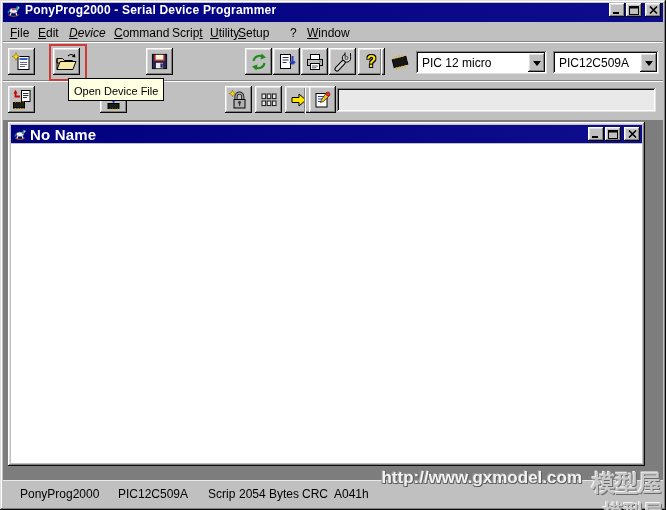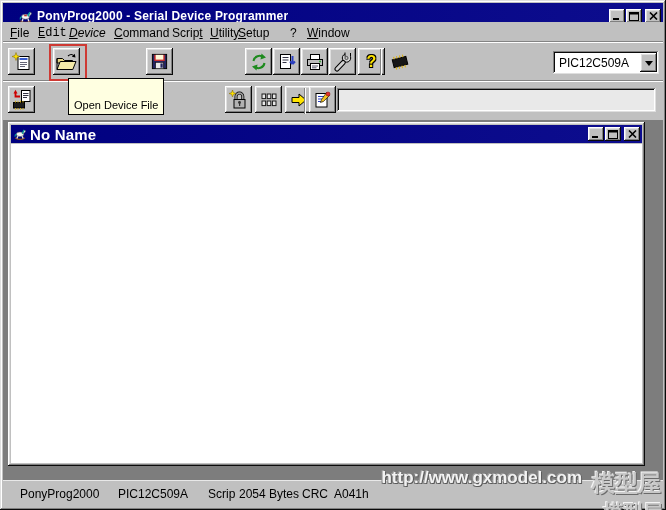--- a/index.html
+++ b/index.html
@@ -3,21 +3,21 @@
 <meta charset="utf-8">
 <style>
   html,body{margin:0;padding:0;width:666px;height:510px;overflow:hidden;
     font-family:"Liberation Sans",sans-serif;cursor:default;
     -webkit-user-select:none;user-select:none;background:#c0c0c0;}
   .window{position:absolute;inset:0;background:#c0c0c0;overflow:hidden;
     box-shadow:inset -1px -1px #0a0a0a,inset 1px 1px #dfdfdf,inset -2px -2px #808080,inset 2px 2px #fff;}
 
   
   .titlebar{position:absolute;left:3px;top:3px;right:3px;height:26px;
-    background:linear-gradient(90deg,#000080,#0d0d8e);display:flex;align-items:center;padding-left:15px;}
+    background:linear-gradient(90deg,#000080,#0d0d8e);display:flex;align-items:flex-start;padding-left:3px;}
   .title-text{color:#fff;font-size:12px;font-weight:bold;margin-left:4px;letter-spacing:.2px;flex:1;
     white-space:nowrap;overflow:hidden;}
   .winbtns{display:flex;align-items:center;margin-right:2px;gap:1px;}
   .winbtn{width:16px;height:14px;background:#c0c0c0;border:0;padding:0;margin:0;
     display:flex;align-items:center;justify-content:center;
     box-shadow:inset -1px -1px #0a0a0a,inset 1px 1px #fff,inset -2px -2px #808080,inset 2px 2px #dfdfdf;}
   .winbtn.close{margin-left:2px;}
 
   
   .menubar{position:absolute;left:3px;top:22px;right:3px;height:36px;background:#c0c0c0;}
@@ -42,21 +42,21 @@
     box-shadow:inset -1px -1px #dfdfdf,inset 1px 1px #808080,inset -2px -2px #fff,inset 2px 2px #0a0a0a;}
   .combo-text{flex:1;font-size:12px;padding-left:6px;color:#000;white-space:nowrap;overflow:hidden;}
   .combo-btn{width:17px;height:19px;margin-right:2px;background:#c0c0c0;flex:0 0 auto;
     display:flex;align-items:center;justify-content:center;
     box-shadow:inset -1px -1px #0a0a0a,inset 1px 1px #fff,inset -2px -2px #808080,inset 2px 2px #dfdfdf;}
   .arr{width:0;height:0;border:4px solid transparent;border-top:5px solid #000;margin-top:5px;}
   .field{position:absolute;top:6px;height:24px;background:#e9e9e9;
     box-shadow:inset -1px -1px #dfdfdf,inset 1px 1px #808080,inset -2px -2px #fff,inset 2px 2px #0a0a0a;}
 
   .tooltip{position:absolute;left:68px;top:78px;z-index:50;background:#ffffe1;border:1px solid #000;
-    font-size:11px;color:#000;padding:20px 5px 3px;white-space:nowrap;}
+    font-size:11px;color:#000;padding:6px 5px 3px;white-space:nowrap;}
 
   
   .mdi{position:absolute;left:3px;right:3px;top:120px;bottom:29px;background:#7d7d7d;overflow:hidden;}
   .child{position:absolute;left:5px;top:2px;width:637px;height:344px;background:#c0c0c0;
     box-shadow:inset -1px -1px #0a0a0a,inset 1px 1px #fff,inset -2px -2px #808080,inset 2px 2px #dfdfdf;
     padding:3px;display:flex;flex-direction:column;box-sizing:border-box;}
   .childbar{height:18px;background:linear-gradient(90deg,#000080,#0d0d8e);display:flex;align-items:center;
     padding-left:2px;flex:0 0 auto;}
   .childbar .title-text{font-size:15px;margin-left:3px;}
   .childbar .winbtn{width:16px;height:14px;}
@@ -114,21 +114,21 @@
       <button class="winbtn close">
         <svg width="9" height="8">
             <path d="M1 0.5 L8 7.5 M8 0.5 L1 7.5" stroke="#000" stroke-width="1.6"></path>
           </svg>
       </button>
     </span>
   </div>
 
   <div class="menubar">
       <div class="menu-item" style="left: 5px;"><u>F</u>ile</div>
-      <div class="menu-item" style="left: 33px; font-family: Liberation Mono, monospace;"><u>E</u>dit</div>
+      <div class="menu-item" style="left: 33px;"><u>E</u>dit</div>
       <div class="menu-item" style="left: 64px; font-style: italic;"><u>D</u>evice</div>
       <div class="menu-item" style="left: 109px;"><u>C</u>ommand</div>
       <div class="menu-item" style="left: 167px;">Scrip<u>t</u></div>
       <div class="menu-item" style="left: 205px;"><u>U</u>tility</div>
       <div class="menu-item" style="left: 233px;"><u>S</u>etup</div>
       <div class="menu-item" style="left: 285px;">?</div>
       <div class="menu-item" style="left: 302px;"><u>W</u>indow</div>
     </div>
 
   <div class="toolbar t1">
@@ -222,20 +222,26 @@
               <line x1="16" y1="4.5" x2="16" y2="7"></line>
             <line x1="7" y1="15" x2="7" y2="17.5"></line>
               <line x1="10" y1="15" x2="10" y2="17.5"></line>
             <line x1="13" y1="15" x2="13" y2="17.5"></line>
               <line x1="16" y1="15" x2="16" y2="17.5"></line>
           </g>
         </g>
       </svg>
     </span>
 
+    <div class="combo" style="left:413px;width:131px">
+      <span class="combo-text">PIC 12 micro</span>
+      <span class="combo-btn">
+        <span class="arr"></span>
+      </span>
+    </div>
 
     <div class="combo" style="left:550px;width:106px">
       <span class="combo-text">PIC12C509A</span>
       <span class="combo-btn">
         <span class="arr"></span>
       </span>
     </div>
   </div>
 
   <div class="toolbar t2">

